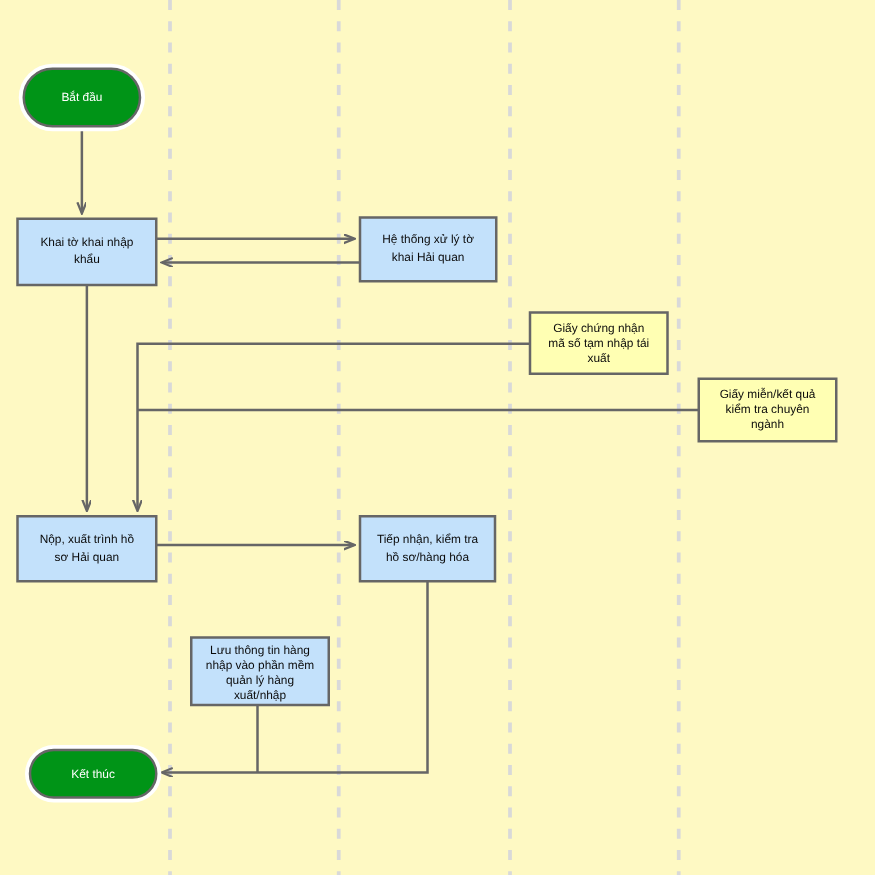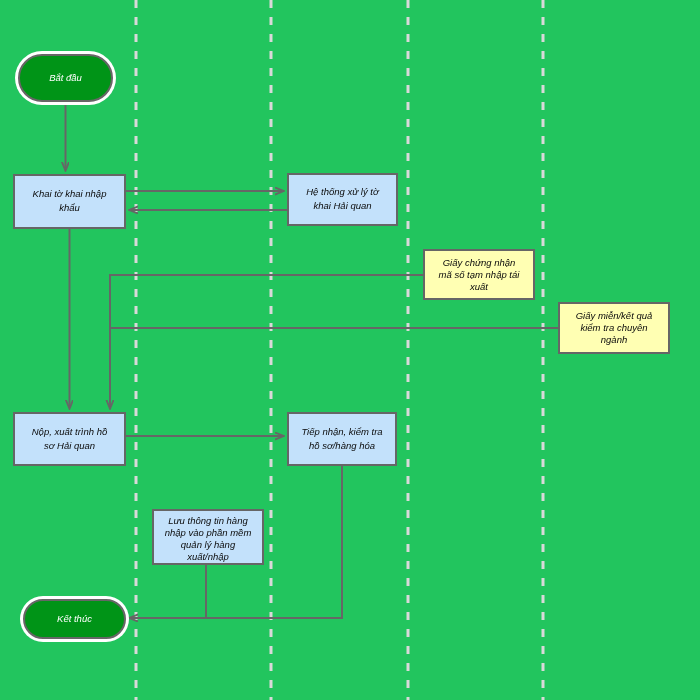--- a/index.html
+++ b/index.html
@@ -4,24 +4,23 @@
 <style>
   html, body {
     margin: 0;
     padding: 0;
     background: #000000;
   }
   #canvas-wrap {
     position: relative;
     width: 700px;
     height: 700px;
-    background: #22c55e;
+    background: #fef9c3;
     overflow: hidden;
     font-family: "Liberation Sans", sans-serif;
-    font-style: italic;
   }
   svg.diagram {
     display: block;
     width: 700px;
     height: 700px;
   }
   .lane-divider {
     stroke: #d9d9d9;
     stroke-width: 3;
     stroke-dasharray: 8 9;

